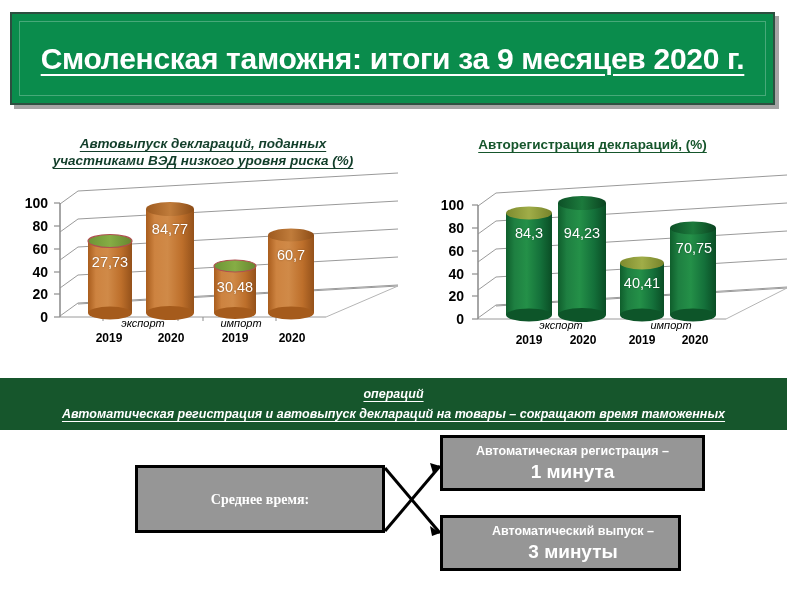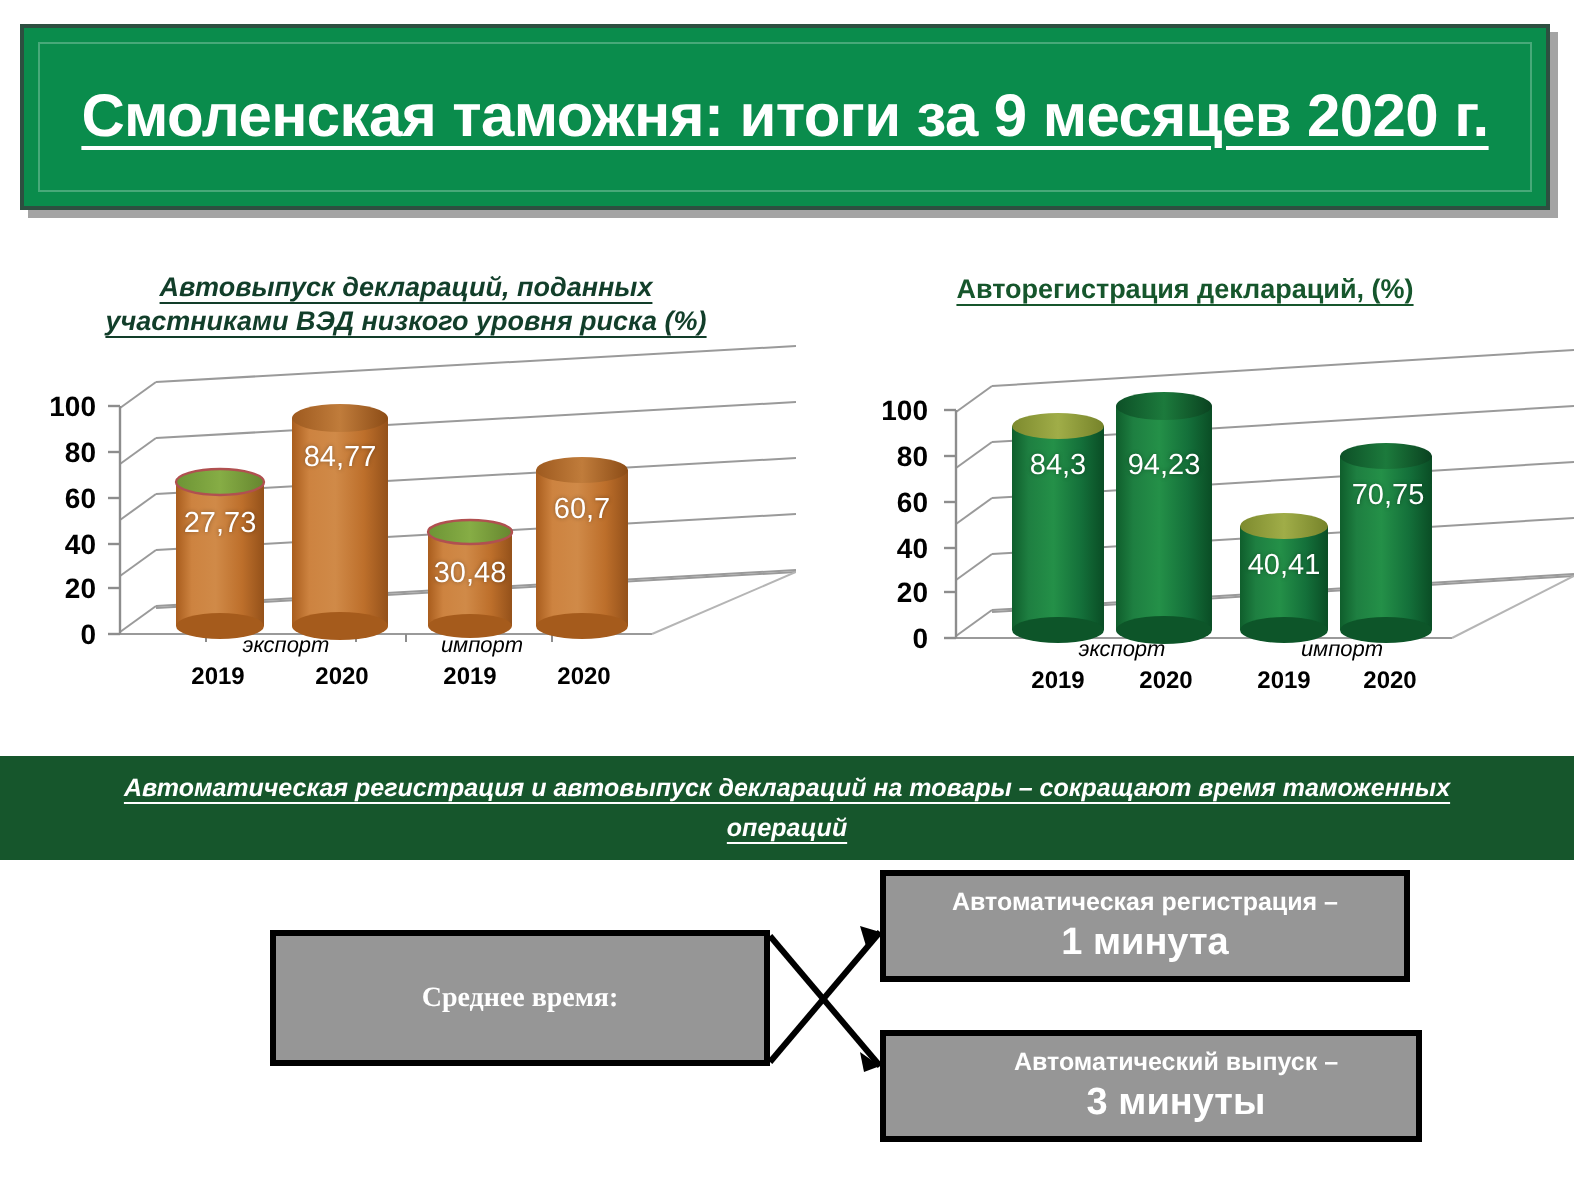--- a/index.html
+++ b/index.html
@@ -120,21 +120,21 @@
     color:#ffffff;
     font-weight:bold;
     display:flex;
     flex-direction:column;
     align-items:center;
     justify-content:center;
     text-align:center;
   }
   .gbox.main{left:135px;top:35px;width:250px;height:68px;font-size:14px;font-family:Liberation Serif, serif;}
   .gbox.b1{left:440px;top:5px;width:265px;height:56px;}
-  .gbox.b2{left:440px;top:85px;width:271px;height:56px;padding-left:25px;}
+  .gbox.b2{left:440px;top:85px;width:241px;height:56px;padding-left:25px;}
   .gbox .l1{font-size:12.5px;line-height:17px;}
   .gbox .l2{font-size:19px;line-height:23px;}
   .connectors{position:absolute;left:0;top:0;width:787px;height:161px;}
 </style>
 </head>
 <body>
 
 <div class="slide">
 
   <div class="header">
@@ -349,22 +349,22 @@
 
       <div class="xyear" style="left:100px;top:162px;width:62px;">2019</div>
       <div class="xyear" style="left:154px;top:162px;width:62px;">2020</div>
       <div class="xyear" style="left:213px;top:162px;width:62px;">2019</div>
       <div class="xyear" style="left:266px;top:162px;width:62px;">2020</div>
     </div>
   </div>
 
   <div class="green-banner">
     <div class="inner">
+      <div>операций</div>
       <div>Автоматическая регистрация и автовыпуск деклараций на товары – сокращают  время таможенных</div>
-      <div>операций</div>
     </div>
   </div>
 
   <div class="diagram">
     <svg class="connectors" width="787" height="161" viewBox="0 0 787 161">
       <g stroke="#000000" stroke-width="3" fill="none">
         <line x1="385" y1="38" x2="440" y2="103"></line>
         <line x1="385" y1="101" x2="440" y2="36"></line>
       </g>
       <polygon points="440,103 430,96 432,106" fill="#000000"></polygon>

